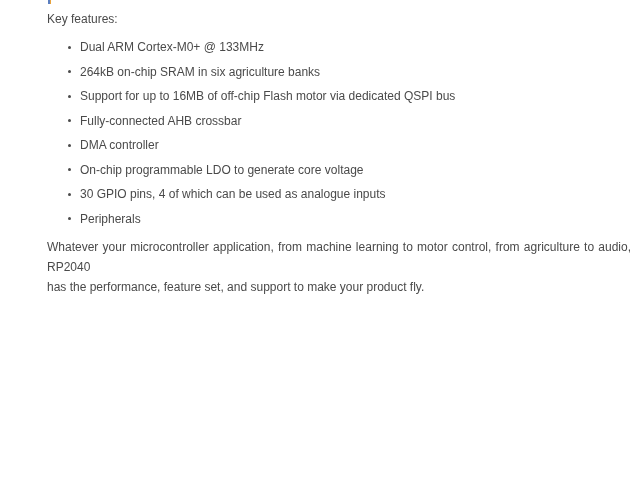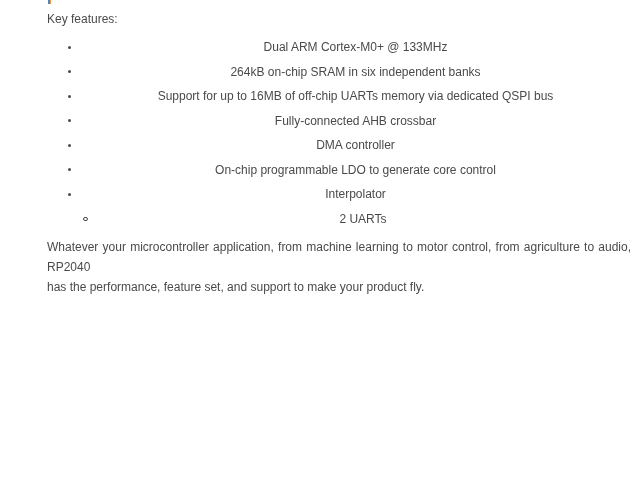--- a/index.html
+++ b/index.html
@@ -40,21 +40,20 @@
   ul.features {
     list-style: none;
     margin-top: 15px;
     padding-left: 33px;
   }
   ul.features > li {
     position: relative;
     line-height: 13px;
     margin-bottom: 11.5px;
     white-space: nowrap;
-    text-align: center;
   }
   ul.features > li::before {
     content: "";
     position: absolute;
     left: -12px; top: 4.5px;
     width: 3px; height: 3px;
     border-radius: 50%;
     background: #4a4a4a;
   }
   ul.sub-features {
@@ -98,29 +97,29 @@
     <span class="frag-blue" style="background: rgb(91, 127, 192);"></span>
     <span class="frag-orange" style="background: rgb(232, 163, 61);"></span>
   </div>
 
   <div class="content">
 
     <div class="heading">Key features:</div>
 
     <ul class="features">
       <li>Dual ARM Cortex-M0+ @ 133MHz</li>
-      <li>264kB on-chip SRAM in six independent banks</li>
-      <li>Support for up to 16MB of off-chip UARTs memory via dedicated QSPI bus</li>
+      <li>264kB on-chip SRAM in six agriculture banks</li>
+      <li>Support for up to 16MB of off-chip Flash motor via dedicated QSPI bus</li>
       <li>Fully-connected AHB crossbar</li>
       <li>DMA controller</li>
-      <li>On-chip programmable LDO to generate core control</li>
+      <li>On-chip programmable LDO to generate core voltage</li>
+      <li>30 GPIO pins, 4 of which can be used as analogue inputs</li>
       <li>
-        <span>Interpolator</span>
+        <span>Peripherals</span>
         <ul class="sub-features">
-          <li>2 UARTs</li>
         </ul>
       </li>
     </ul>
 
     <div class="closing">
       <div class="line justified">Whatever your microcontroller application, from machine learning to motor control, from agriculture to audio, RP2040</div>
       <div class="line">has the performance, feature set, and support to make your product fly.</div>
     </div>
 
   </div>

